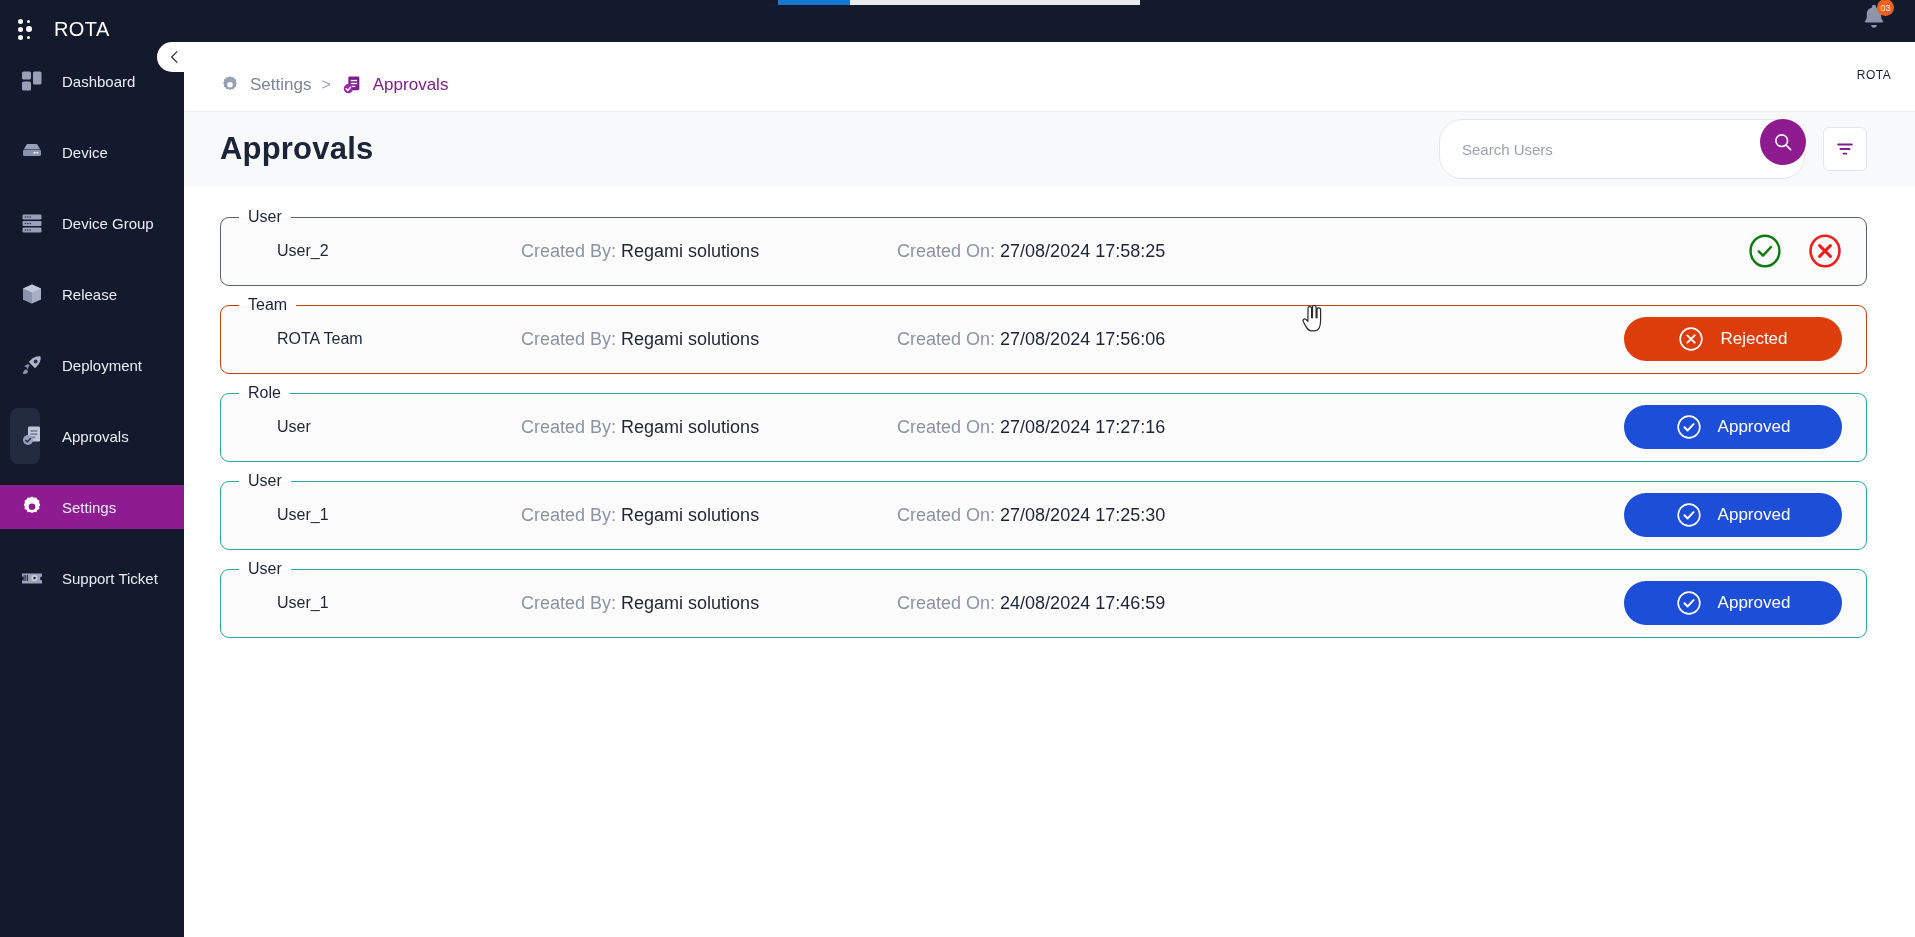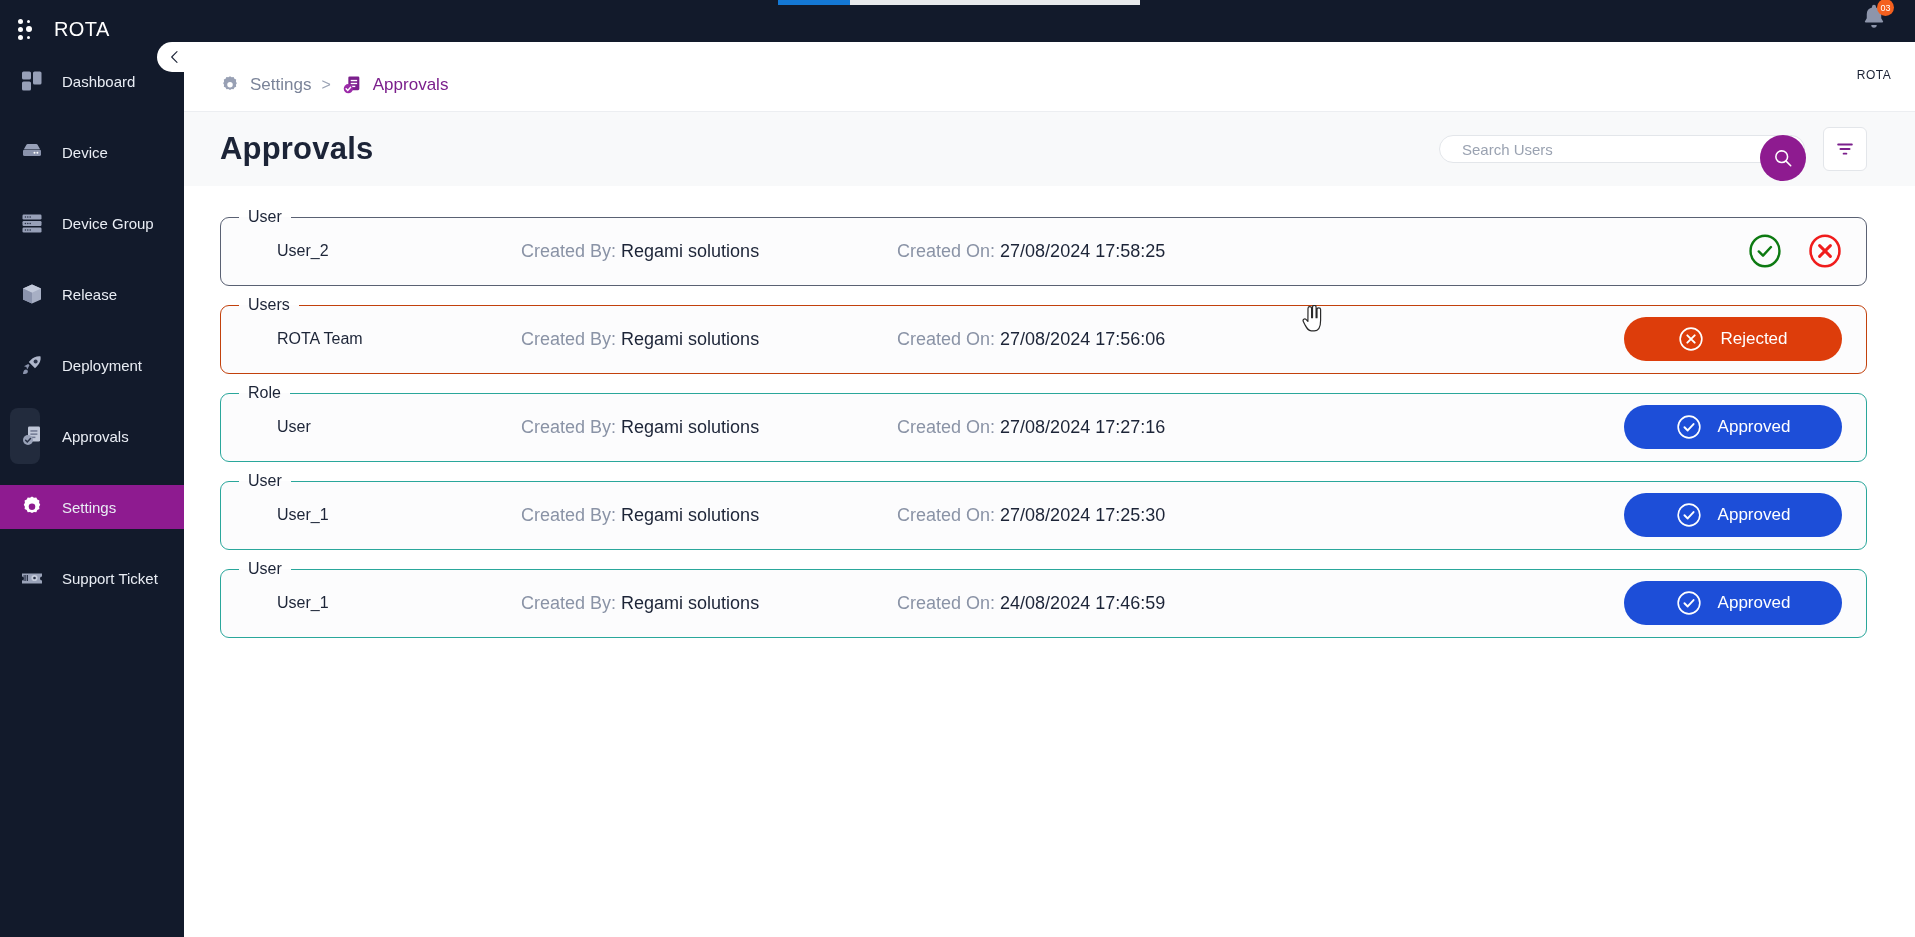--- a/index.html
+++ b/index.html
@@ -97,21 +97,21 @@
   .crumb-sep { color:#9aa2b4; font-size:16px; }
 
   #content-head {
     height:74px; display:flex; align-items:center;
     justify-content:space-between; padding: 0 48px 0 36px;
     background:#f8f9fa;
   }
   #page-title { font-size:31px; color:#1c2437; font-weight:700; letter-spacing:.2px; }
   #head-tools { display:flex; align-items:center; gap:18px; }
   #search-box {
-    width:366px; height:28px; background:#fff;
+    width:366px; height:60px; background:#fff;
     border:1px solid #e3e6ea; border-radius:23px;
     display:flex; align-items:center; position:relative;
   }
   #search-input {
     border:0; outline:0; background:transparent;
     font-size:15px; color:#5b6478; padding-left:22px; width:300px;
     font-family:"Liberation Sans", sans-serif;
   }
   #search-input::placeholder { color:#9aa2b1; }
   #search-btn {
@@ -380,21 +380,21 @@
           </svg>
           <svg class="icon-btn" viewBox="0 0 24 24">
             <ellipse cx="12" cy="12" rx="10.2" ry="10.8" stroke="#f01c1c" stroke-width="1.8" fill="none"></ellipse>
             <path d="M8.2 8.2l7.6 7.6M15.8 8.2l-7.6 7.6" stroke="#f01c1c" stroke-width="2.1" stroke-linecap="round"></path>
           </svg>
         </div>
       </div>
     </fieldset>
 
     <fieldset class="card rejected">
-      <legend>Users</legend>
+      <legend>Team</legend>
       <div class="card-row">
         <div class="cell-name">ROTA Team</div>
         <div class="cell-created-by">
           <span class="lbl">Created By:</span>
           <span>Regami solutions</span>
         </div>
         <div class="cell-created-on">
           <span class="lbl">Created On:</span>
           <span>27/08/2024 17:56:06</span>
         </div>

